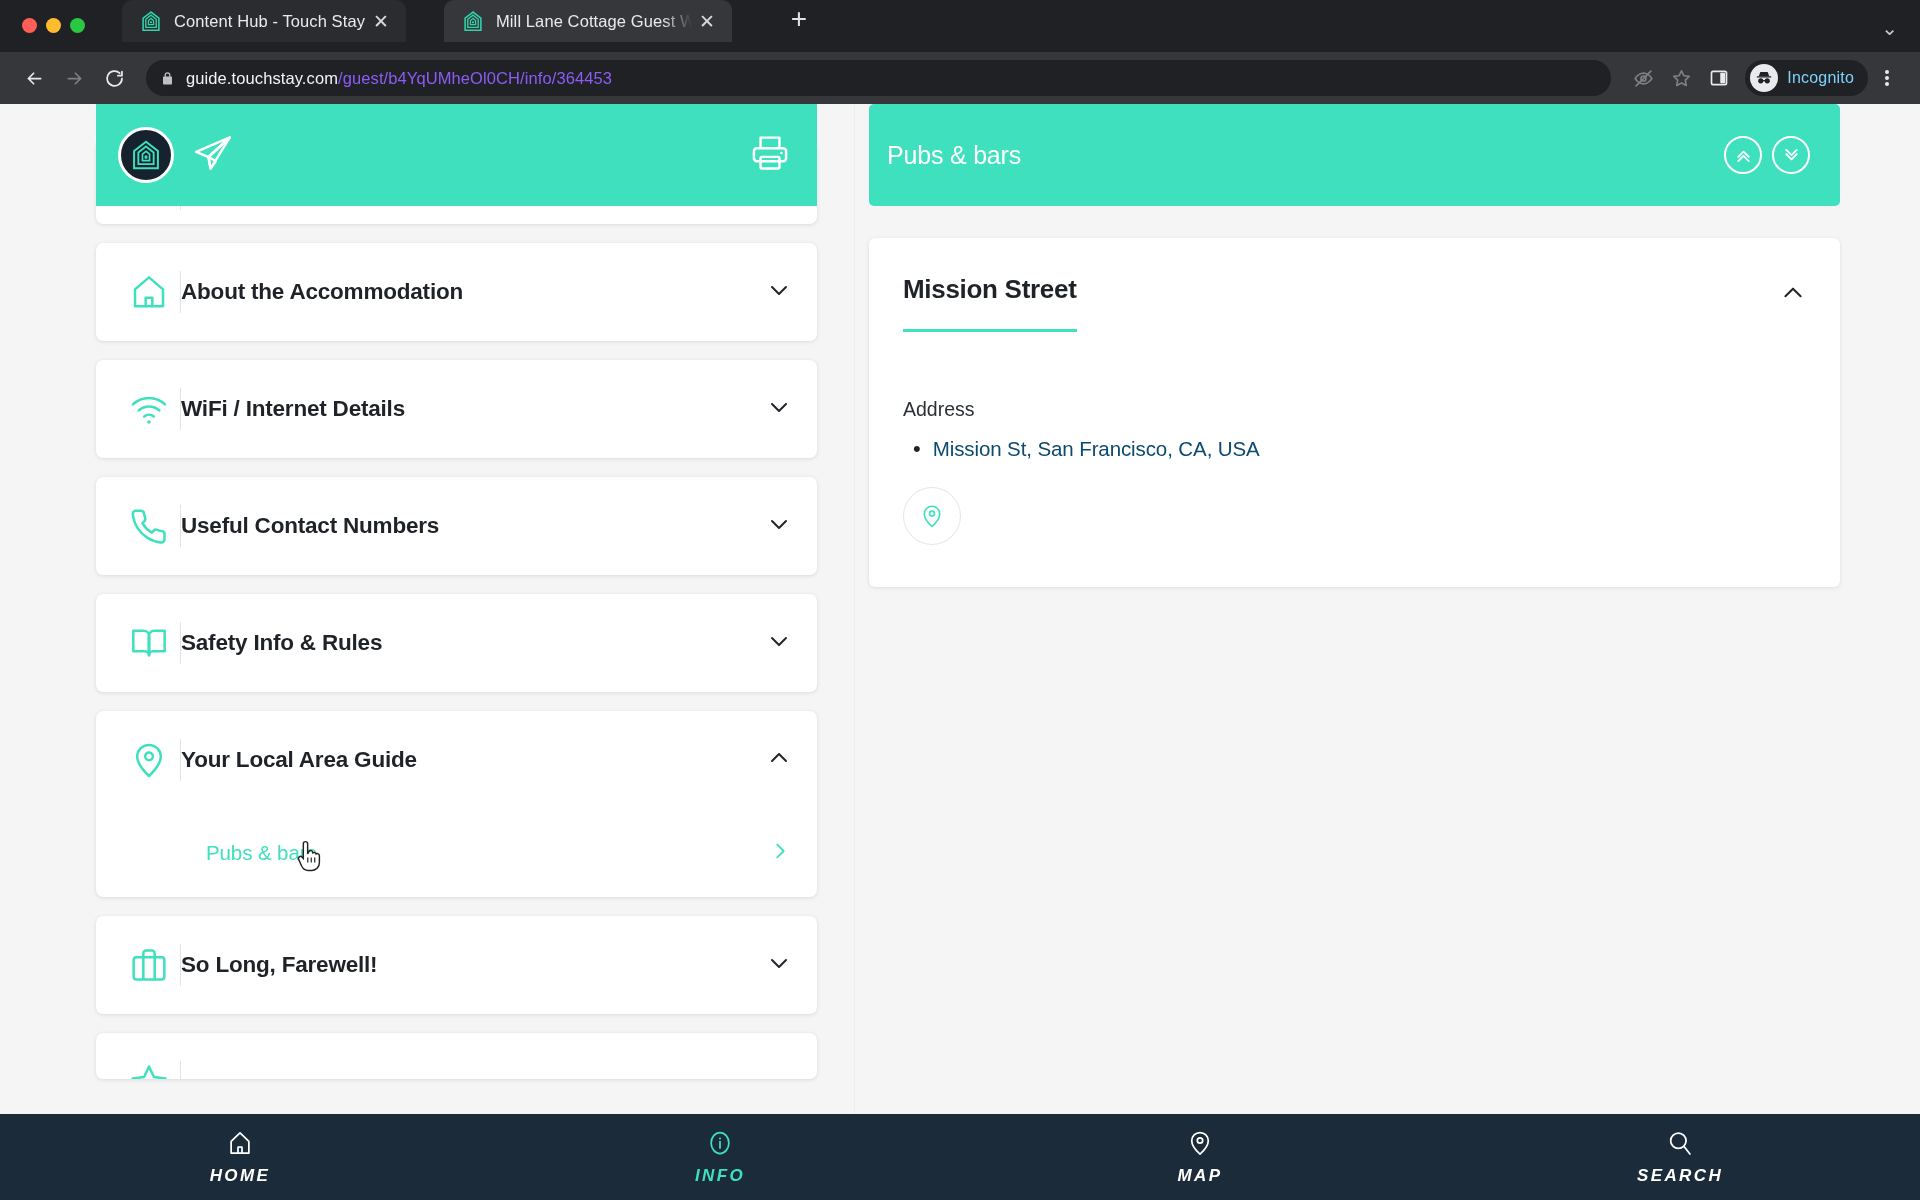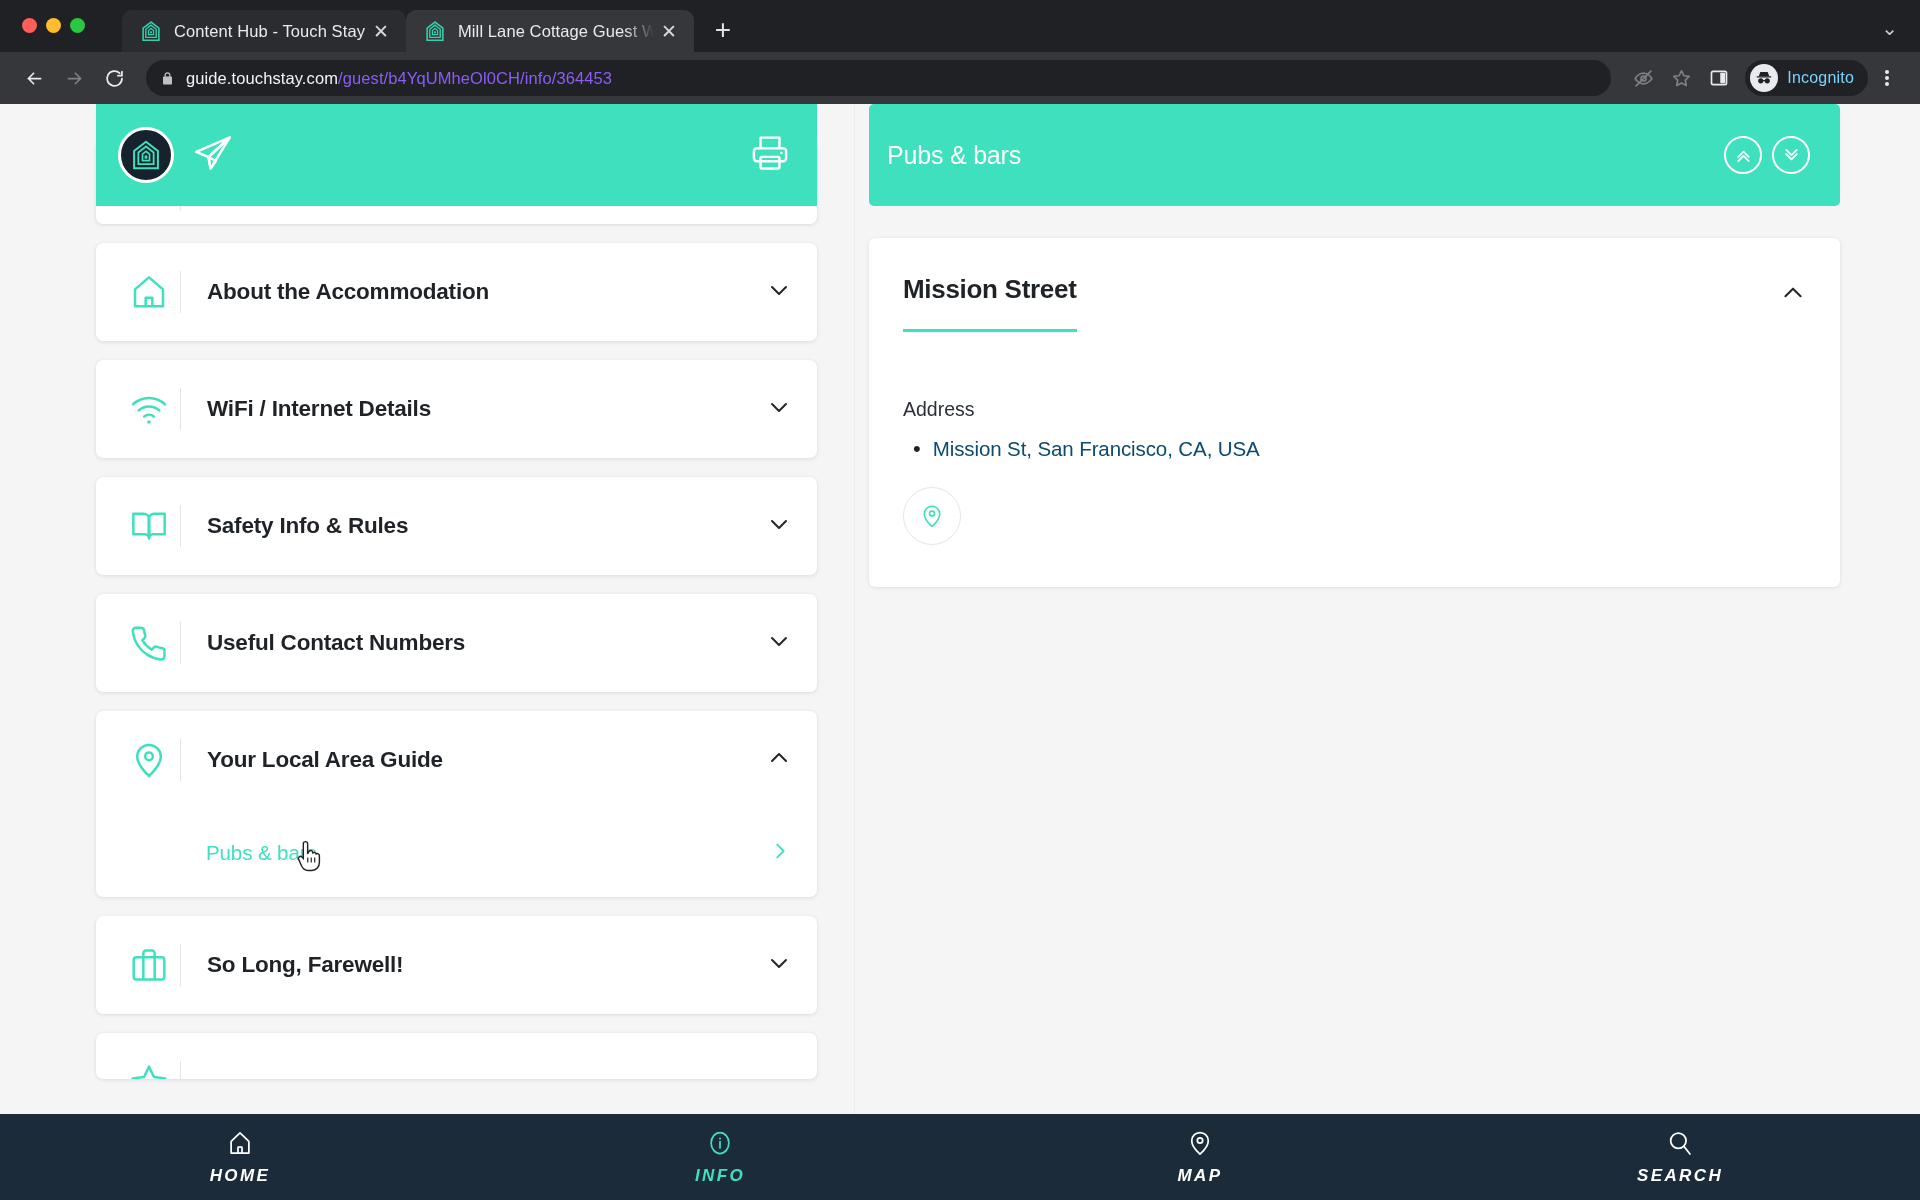--- a/index.html
+++ b/index.html
@@ -26,21 +26,21 @@
   }
   .traffic {
     display: flex; align-items: center; gap: 9px;
     position: absolute; left: 22px; top: 18px;
   }
   .dot { width: 15px; height: 15px; border-radius: 50%; }
   .dot.r { background: #ff5f57; }
   .dot.y { background: #febc2e; }
   .dot.g { background: #28c840; }
 
-  .tabs { display: flex; align-items: flex-end; margin-left: 108px; height: 100%; }
+  .tabs { display: flex; margin-left: 108px; height: 100%; gap: 38px; }
   .tab {
     display: flex; align-items: center;
     height: 42px; padding: 0 12px 0 18px;
     border-radius: 10px 10px 0 0;
     position: relative;
     min-width: 0;
   }
   .tab.inactive { background: #2a2c2f; width: 284px; }
   .tab.active { background: #35373a; width: 288px; }
   .tab-fav { width: 22px; height: 22px; flex: none; margin-right: 12px; }
@@ -159,21 +159,21 @@
     height: 98px;
     padding: 0 26px 0 22px;
   }
   .card-icon {
     width: 62px; flex: none;
     display: flex; align-items: center; justify-content: center;
     color: #3ee0bd;
   }
   .card-sep { width: 1px; align-self: stretch; margin: 28px 0; background: #e3e3e3; flex: none; }
   .card-title {
-    flex: 1; margin-left: 26px;
+    flex: 1; 
     font-size: 22.5px; font-weight: 700; color: #1f2327;
     letter-spacing: -.2px;
   }
   .card-chev { color: #22262b; flex: none; }
 
   .sub-row {
     display: flex; align-items: center;
     height: 88px;
     padding: 0 26px 0 110px;
     position: relative;
@@ -442,44 +442,44 @@
                     <path d="m5 9 7 7 7-7"></path>
                   </svg>
               </div>
             </div>
           </div>
 
           <div class="card">
             <div class="card-row">
               <div class="card-icon">
                 <svg width="40" height="40" viewBox="0 0 24 24" fill="none" stroke="#3ee0bd" stroke-width="1.5" stroke-linejoin="round">
+                    <path d="M21.3 17.1v2.9a1.9 1.9 0 0 1-2.1 1.9 19 19 0 0 1-8.3-2.9 18.6 18.6 0 0 1-5.7-5.7A19 19 0 0 1 2.3 4.9 1.9 1.9 0 0 1 4.2 2.8h2.9a1.9 1.9 0 0 1 1.9 1.6 12 12 0 0 0 .7 2.7 1.9 1.9 0 0 1-.4 2L8 10.3a15.2 15.2 0 0 0 5.7 5.7l1.2-1.3a1.9 1.9 0 0 1 2-.4 12 12 0 0 0 2.7.7 1.9 1.9 0 0 1 1.7 2z"></path>
+                  </svg>
+              </div>
+              <div class="card-sep"></div>
+              <div class="card-title">Useful Contact Numbers</div>
+              <div class="card-chev">
+                <svg width="24" height="24" viewBox="0 0 24 24" fill="none" stroke="currentColor" stroke-width="2" stroke-linecap="round" stroke-linejoin="round">
+                    <path d="m5 9 7 7 7-7"></path>
+                  </svg>
+              </div>
+            </div>
+          </div>
+
+          <div class="card">
+            <div class="card-row">
+              <div class="card-icon">
+                <svg width="40" height="40" viewBox="0 0 24 24" fill="none" stroke="#3ee0bd" stroke-width="1.5" stroke-linejoin="round">
                     <path d="M2.6 4.6h6.3A3.1 3.1 0 0 1 12 7.7v11.7a2.4 2.4 0 0 0-2.4-2.4H2.6z"></path>
                     <path d="M21.4 4.6h-6.3A3.1 3.1 0 0 0 12 7.7v11.7a2.4 2.4 0 0 1 2.4-2.4h7z"></path>
                     <path d="M12 7.7v11.7"></path>
                   </svg>
               </div>
               <div class="card-sep"></div>
               <div class="card-title">Safety Info &amp; Rules</div>
-              <div class="card-chev">
-                <svg width="24" height="24" viewBox="0 0 24 24" fill="none" stroke="currentColor" stroke-width="2" stroke-linecap="round" stroke-linejoin="round">
-                    <path d="m5 9 7 7 7-7"></path>
-                  </svg>
-              </div>
-            </div>
-          </div>
-
-          <div class="card">
-            <div class="card-row">
-              <div class="card-icon">
-                <svg width="40" height="40" viewBox="0 0 24 24" fill="none" stroke="#3ee0bd" stroke-width="1.5" stroke-linejoin="round">
-                    <path d="M21.3 17.1v2.9a1.9 1.9 0 0 1-2.1 1.9 19 19 0 0 1-8.3-2.9 18.6 18.6 0 0 1-5.7-5.7A19 19 0 0 1 2.3 4.9 1.9 1.9 0 0 1 4.2 2.8h2.9a1.9 1.9 0 0 1 1.9 1.6 12 12 0 0 0 .7 2.7 1.9 1.9 0 0 1-.4 2L8 10.3a15.2 15.2 0 0 0 5.7 5.7l1.2-1.3a1.9 1.9 0 0 1 2-.4 12 12 0 0 0 2.7.7 1.9 1.9 0 0 1 1.7 2z"></path>
-                  </svg>
-              </div>
-              <div class="card-sep"></div>
-              <div class="card-title">Useful Contact Numbers</div>
               <div class="card-chev">
                 <svg width="24" height="24" viewBox="0 0 24 24" fill="none" stroke="currentColor" stroke-width="2" stroke-linecap="round" stroke-linejoin="round">
                     <path d="m5 9 7 7 7-7"></path>
                   </svg>
               </div>
             </div>
           </div>
 
           <div class="card">
             <div class="card-row">

